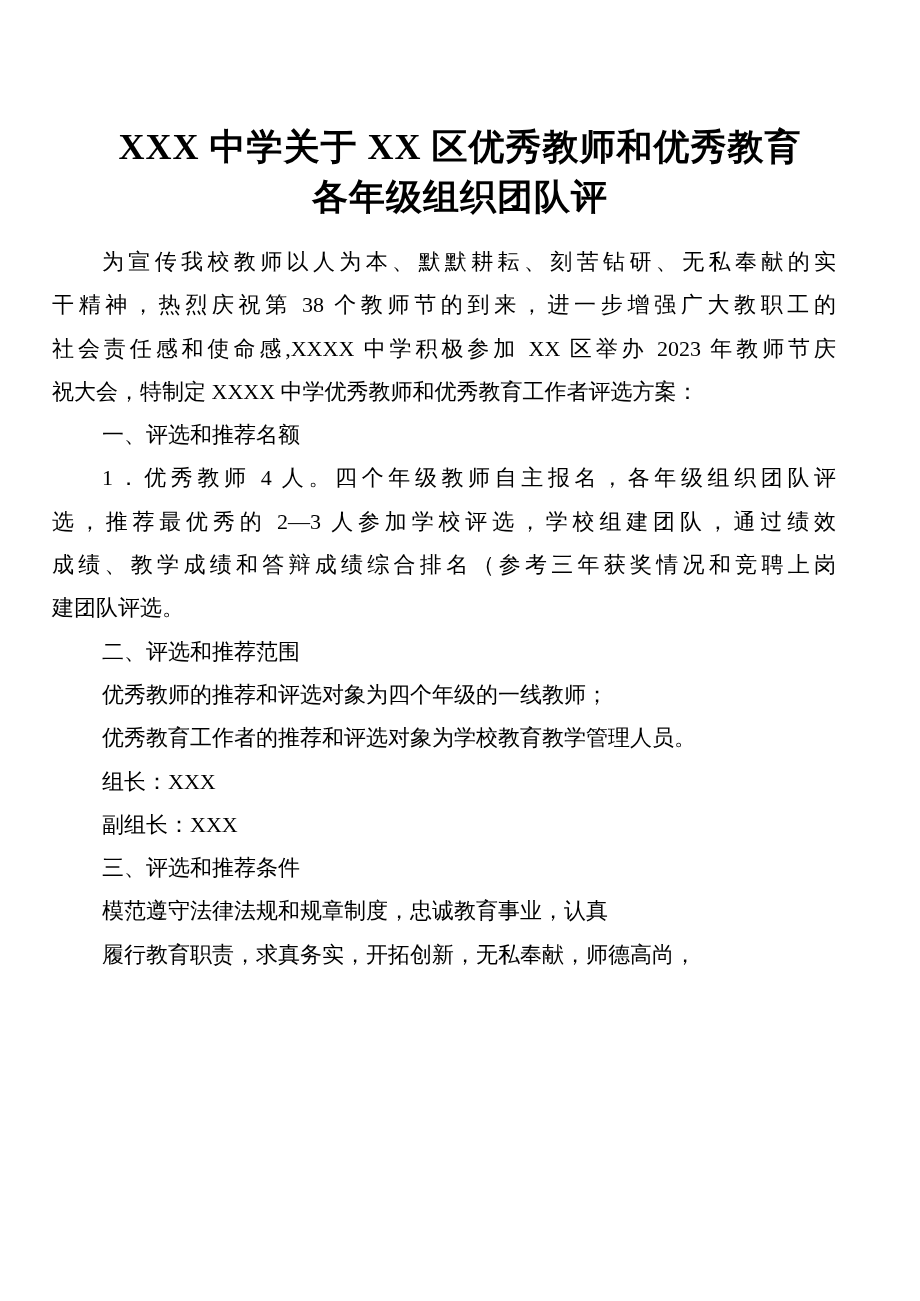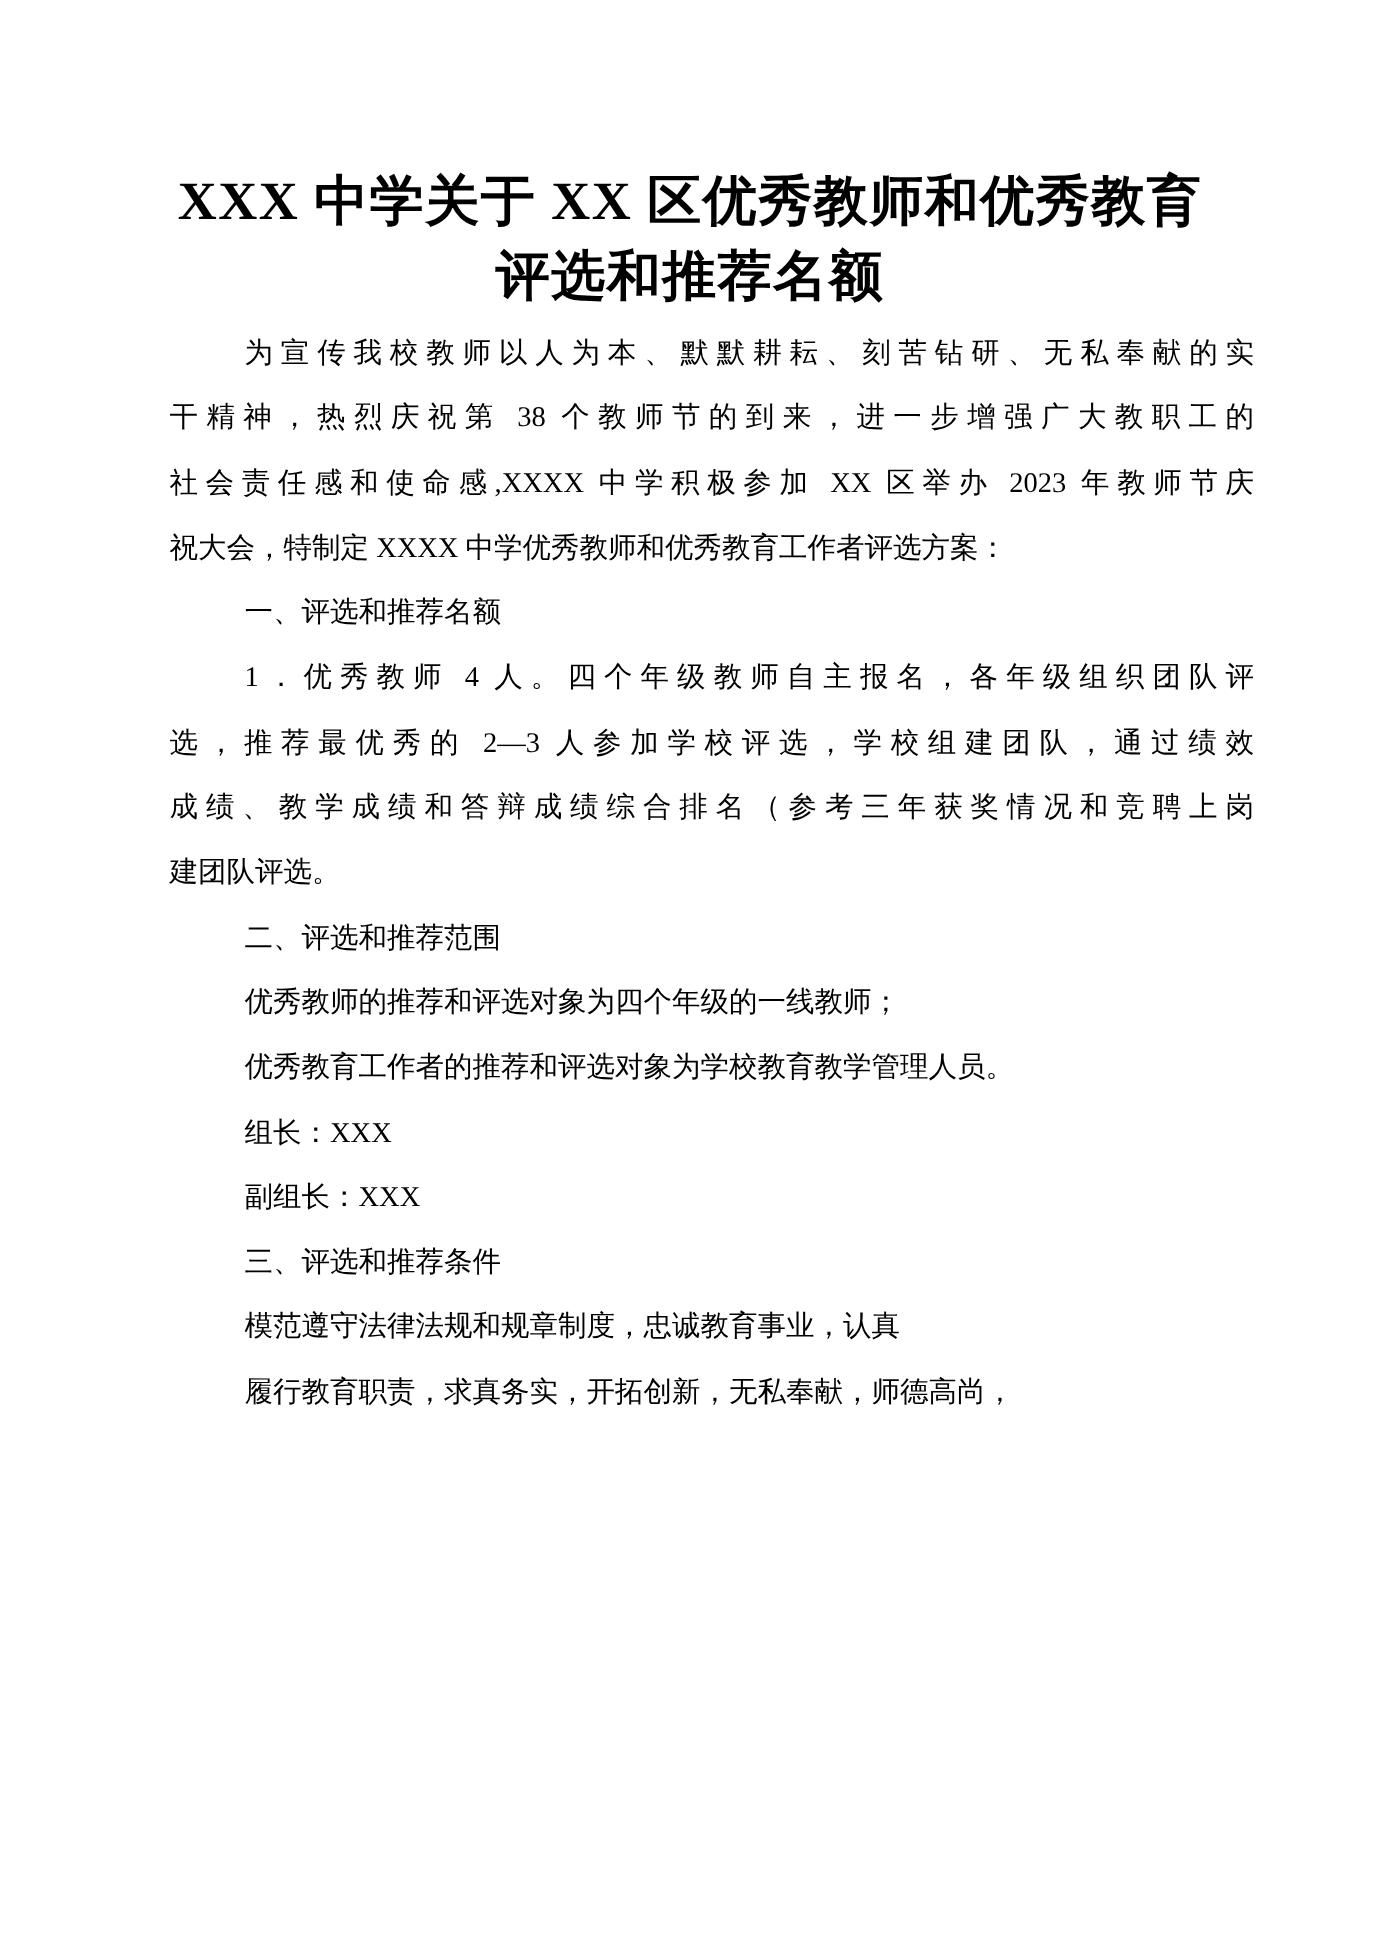--- a/index.html
+++ b/index.html
@@ -10,31 +10,31 @@
   .page {
     position: relative;
     width: 920px;
     height: 1301px;
     background: #ffffff;
     color: #000000;
     font-family: "Liberation Serif", "DejaVu Serif", serif;
     overflow: hidden;
   }
   .doc-title {
-    margin: 3px;
+    margin: 16px;
     padding-top: 106px;
     text-align: center;
     font-size: 36px;
     font-weight: bold;
     line-height: 50px;
     letter-spacing: 1px;
   }
   .doc-body {
-    padding: 2px 84px 0 113px; 
-    font-size: 19px;
+    padding: 2px 84px 0 52px; 
+    font-size: 22px;
   }
   .line {
     height: 43.3px;
     line-height: 43.3px;
     white-space: pre;
     overflow: visible;
   }
   
   .ind { text-indent: 50px; }
   
@@ -44,21 +44,21 @@
     text-align-last: justify;
   }
 </style>
 </head>
 <body>
 
 <div class="page">
 
   <h1 class="doc-title">
     <span class="title-line">XXX 中学关于 XX 区优秀教师和优秀教育</span><br>
-    <span class="title-line">评选和推荐名额</span>
+    <span class="title-line">各年级组织团队评</span>
   </h1>
 
   <div class="doc-body">
     <div class="line ind just">为宣传我校教师以人为本、默默耕耘、刻苦钻研、无私奉献的实</div>
     <div class="line just">干精神，热烈庆祝第 38 个教师节的到来，进一步增强广大教职工的</div>
     <div class="line just">社会责任感和使命感,XXXX 中学积极参加 XX 区举办 2023 年教师节庆</div>
     <div class="line">祝大会，特制定 XXXX 中学优秀教师和优秀教育工作者评选方案：</div>
     <div class="line ind">一、评选和推荐名额</div>
     <div class="line ind just">1．优秀教师 4 人。四个年级教师自主报名，各年级组织团队评</div>
     <div class="line just">选，推荐最优秀的 2—3 人参加学校评选，学校组建团队，通过绩效</div>

